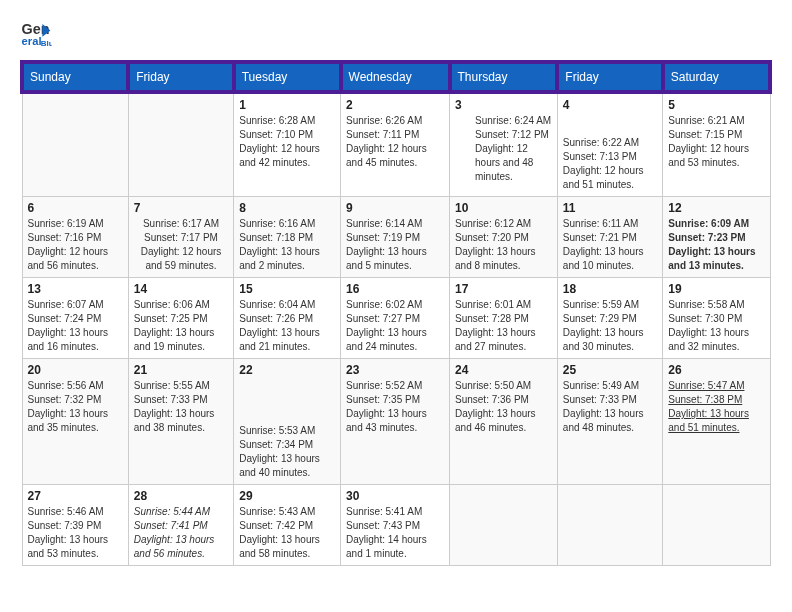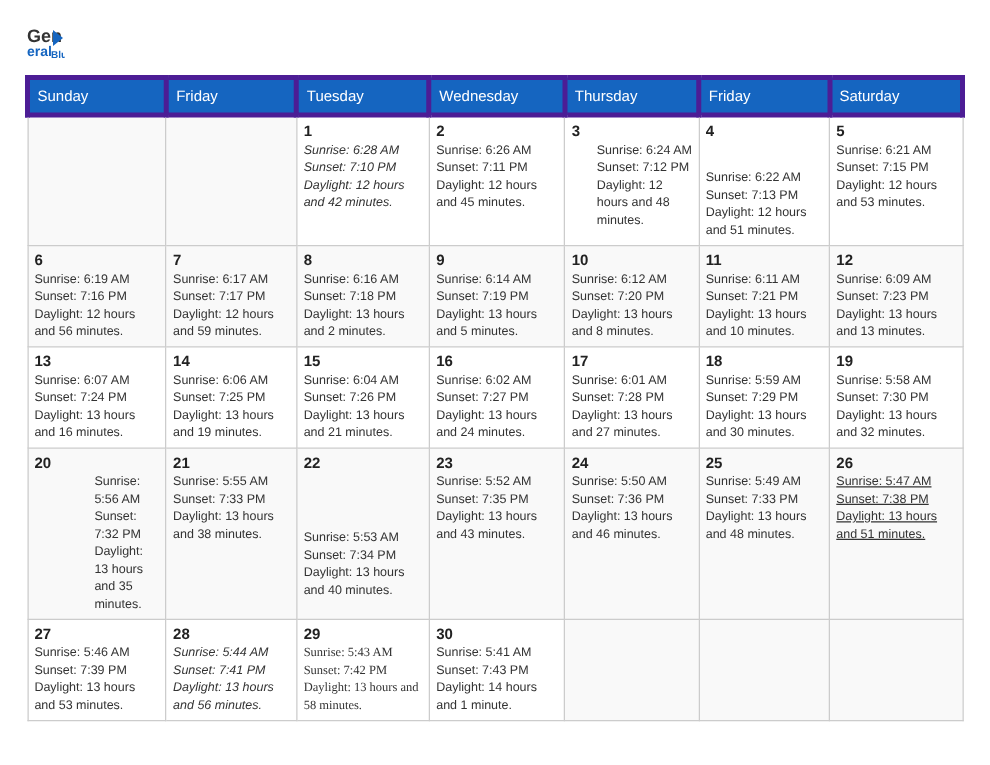--- a/index.html
+++ b/index.html
@@ -142,21 +142,21 @@
           <th>Saturday</th>
         </tr>
     </thead>
     <tbody id="calendar-body">
 
     <tr class="week-odd">
           <td class="empty"></td>
           <td class="empty"></td>
           <td>
             <div class="day-number">1</div>
-            <div class="day-info" style="white-space: pre-line; font-style: italic;">Sunrise: 6:28 AM
+            <div class="day-info" style="white-space: pre-line;">Sunrise: 6:28 AM
 Sunset: 7:10 PM
 Daylight: 12 hours and 42 minutes.</div>
           </td>
           <td>
             <div class="day-number">2</div>
             <div class="day-info" style="white-space: pre-line;">Sunrise: 6:26 AM
 Sunset: 7:11 PM
 Daylight: 12 hours and 45 minutes.</div>
           </td>
           <td>
@@ -180,21 +180,21 @@
         </tr>
         <tr class="week-even">
           <td>
             <div class="day-number">6</div>
             <div class="day-info" style="white-space: pre-line;">Sunrise: 6:19 AM
 Sunset: 7:16 PM
 Daylight: 12 hours and 56 minutes.</div>
           </td>
           <td>
             <div class="day-number">7</div>
-            <div class="day-info" style="white-space: pre-line;">Sunrise: 6:17 AM
+            <div class="day-info" style="white-space: pre-line; text-align: center;">Sunrise: 6:17 AM
 Sunset: 7:17 PM
 Daylight: 12 hours and 59 minutes.</div>
           </td>
           <td>
             <div class="day-number">8</div>
             <div class="day-info" style="white-space: pre-line;">Sunrise: 6:16 AM
 Sunset: 7:18 PM
 Daylight: 13 hours and 2 minutes.</div>
           </td>
           <td>
@@ -210,21 +210,21 @@
 Daylight: 13 hours and 8 minutes.</div>
           </td>
           <td>
             <div class="day-number">11</div>
             <div class="day-info" style="white-space: pre-line;">Sunrise: 6:11 AM
 Sunset: 7:21 PM
 Daylight: 13 hours and 10 minutes.</div>
           </td>
           <td>
             <div class="day-number">12</div>
-            <div class="day-info" style="white-space: pre-line;">Sunrise: 6:09 AM
+            <div class="day-info" style="white-space: pre-line; font-weight: bold;">Sunrise: 6:09 AM
 Sunset: 7:23 PM
 Daylight: 13 hours and 13 minutes.</div>
           </td>
         </tr>
         <tr class="week-odd">
           <td>
             <div class="day-number">13</div>
             <div class="day-info" style="white-space: pre-line;">Sunrise: 6:07 AM
 Sunset: 7:24 PM
 Daylight: 13 hours and 16 minutes.</div>
@@ -262,21 +262,21 @@
           <td>
             <div class="day-number">19</div>
             <div class="day-info" style="white-space: pre-line;">Sunrise: 5:58 AM
 Sunset: 7:30 PM
 Daylight: 13 hours and 32 minutes.</div>
           </td>
         </tr>
         <tr class="week-even">
           <td>
             <div class="day-number">20</div>
-            <div class="day-info" style="white-space: pre-line; margin-left: 48px;">Sunrise: 5:56 AM
+            <div class="day-info" style="white-space: pre-line;">Sunrise: 5:56 AM
 Sunset: 7:32 PM
 Daylight: 13 hours and 35 minutes.</div>
           </td>
           <td>
             <div class="day-number">21</div>
             <div class="day-info" style="white-space: pre-line;">Sunrise: 5:55 AM
 Sunset: 7:33 PM
 Daylight: 13 hours and 38 minutes.</div>
           </td>
           <td>
@@ -318,21 +318,21 @@
 Daylight: 13 hours and 53 minutes.</div>
           </td>
           <td>
             <div class="day-number">28</div>
             <div class="day-info" style="white-space: pre-line; font-style: italic;">Sunrise: 5:44 AM
 Sunset: 7:41 PM
 Daylight: 13 hours and 56 minutes.</div>
           </td>
           <td>
             <div class="day-number">29</div>
-            <div class="day-info" style="white-space: pre-line; font-family: Liberation Serif, serif;">Sunrise: 5:43 AM
+            <div class="day-info" style="white-space: pre-line;">Sunrise: 5:43 AM
 Sunset: 7:42 PM
 Daylight: 13 hours and 58 minutes.</div>
           </td>
           <td>
             <div class="day-number">30</div>
             <div class="day-info" style="white-space: pre-line;">Sunrise: 5:41 AM
 Sunset: 7:43 PM
 Daylight: 14 hours and 1 minute.</div>
           </td>
           <td class="empty"></td>

